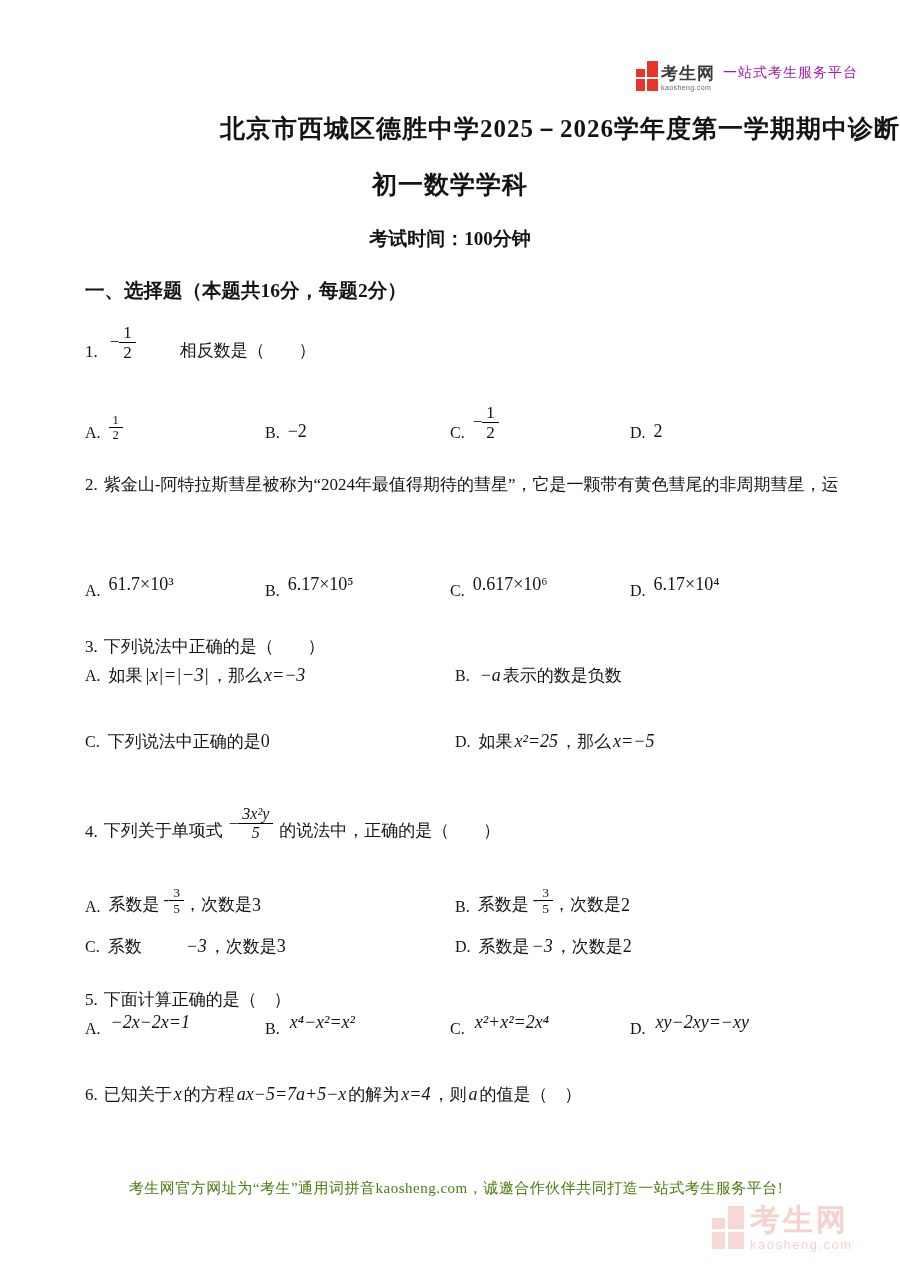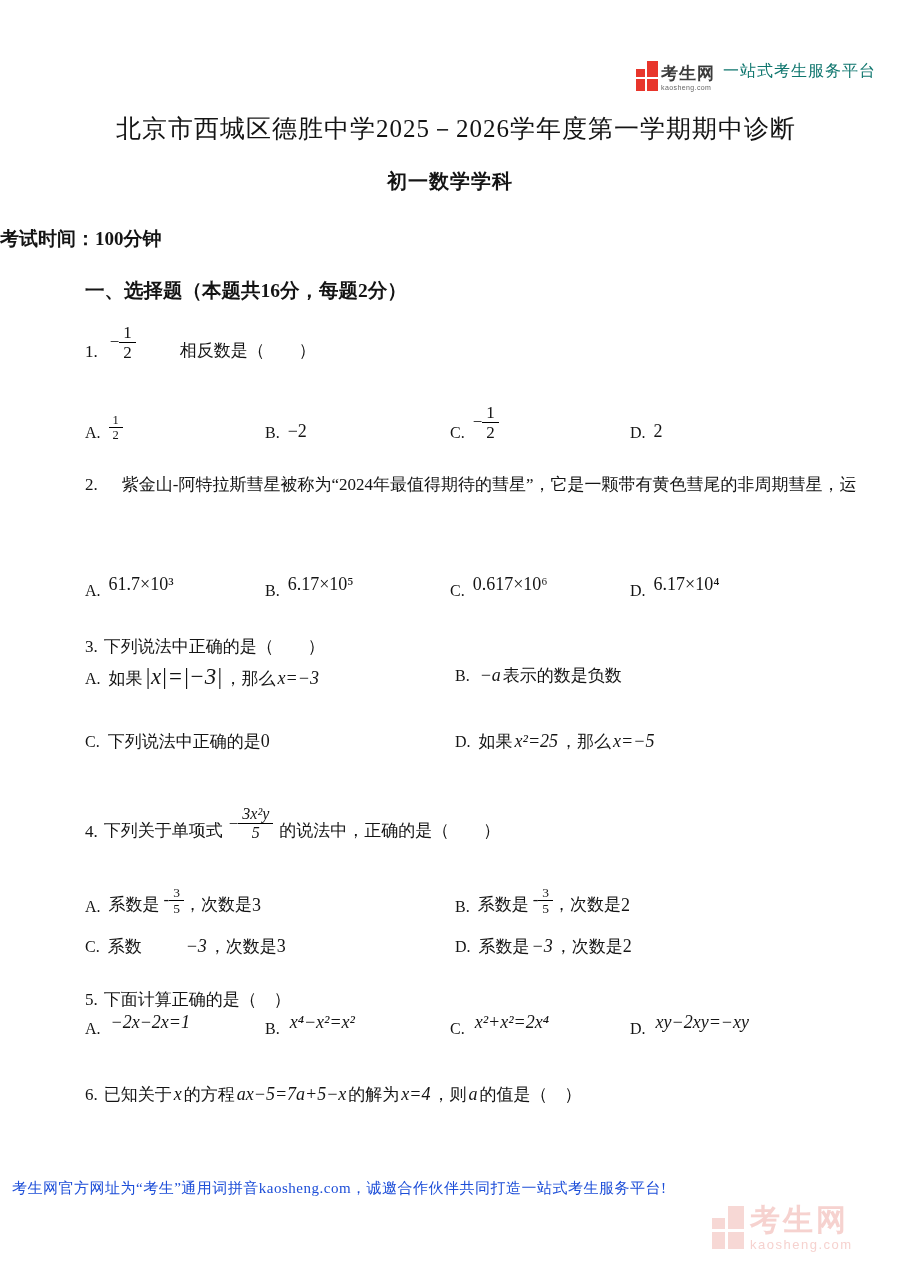--- a/index.html
+++ b/index.html
@@ -13,36 +13,36 @@
   .logo { left:636px; top:60px; display:flex; align-items:flex-end; font-family:"Liberation Sans","DejaVu Sans",sans-serif; }
   .licon { position:relative; width:22px; height:31px; flex:0 0 auto; }
   .licon i { position:absolute; background:#e8352b; }
   .licon .b1 { left:0;  top:9px;  width:9px;  height:8px; }
   .licon .b2 { left:0;  top:19px; width:9px;  height:12px; }
   .licon .b3 { left:11px; top:1px;  width:11px; height:16px; }
   .licon .b4 { left:11px; top:19px; width:11px; height:12px; }
   .ltext { margin-left:3px; }
   .lbrand { font-size:17px; font-weight:bold; color:#3b3b3b; letter-spacing:1px; line-height:1; }
   .ldomain { font-size:7px; color:#666; letter-spacing:0.4px; margin-top:2px; line-height:1; }
-  .ltag { margin-left:8px; margin-bottom:12px; font-size:16px; color:#0f766e; letter-spacing:1px; line-height:1; }
-
-  
-  .title1 { left:0; right:0; top:112px; text-align:center; font-size:25px; font-weight:normal; letter-spacing:1px;padding-left:12px; }
-  .title2 { left:0; right:0; top:168px; text-align:center; font-size:20px; font-weight:bold; letter-spacing:1px; }
-  .examtime { left:0; right:0; top:226px; text-align:left; font-size:19px; font-weight:bold; }
+  .ltag { margin-left:8px; margin-bottom:12px; font-size:14px; color:#a21caf; letter-spacing:1px; line-height:1; }
+
+  
+  .title1 { left:0; right:0; top:112px; text-align:right; font-size:25px; font-weight:bold; letter-spacing:1px;padding-left:12px; }
+  .title2 { left:0; right:0; top:168px; text-align:center; font-size:25px; font-weight:bold; letter-spacing:1px; }
+  .examtime { left:0; right:0; top:226px; text-align:center; font-size:19px; font-weight:bold; }
   .secthead { left:85px; top:277px; font-size:19.5px; font-weight:bold; }
 
   
   .cn { font-size:17px; }
   .qnum { font-size:17px; font-family:"Liberation Serif",serif; }
   .olabel { font-size:16px; font-family:"Liberation Serif",serif; }
   .m { font-family:"Liberation Serif",serif; font-style:italic; font-size:18px; padding:0 2px; }
   .mn { font-family:"Liberation Serif",serif; font-style:normal; font-size:18px; }
   .raise { position:relative; top:-6px; }
-  .mtall { font-size:23px; }
+  .mtall { font-size:19px; }
   .rowfe { display:flex; align-items:flex-end; }
   .rowbl { display:flex; align-items:baseline; }
   .grid4 { left:85px; right:40px; display:grid; grid-template-columns:180px 185px 180px 1fr; }
   .grid2 { left:85px; right:40px; display:grid; grid-template-columns:370px 1fr; }
   .cellfe { display:flex; align-items:flex-end; }
   .cellbl { display:flex; align-items:baseline; }
   .gap8 { margin-left:8px; }
   .wgap { display:inline-block; width:42px; }
 
   
@@ -54,21 +54,21 @@
   .f17 { font-size:17px; }
   .f16 { font-size:16px; }
   .f13 { font-size:13.5px; }
   .f12 { font-size:12.5px; }
   .fsign { font-family:"Liberation Serif",serif; font-size:17px; }
   .fracit .fn, .fracit .fd { font-style:italic;text-align:right; }
 
   .qline { line-height:35px; white-space:nowrap; }
 
   
-  .footer { left:0; right:0; top:1179px; font-size:15px; color:#1d4ed8; letter-spacing:0.5px;padding-left:12px; }
+  .footer { left:0; right:0; top:1179px; text-align:center; font-size:15px; color:#4d7c0f; letter-spacing:0.5px;padding-left:12px; }
   .watermark { left:712px; top:1205px; display:flex; align-items:flex-start;
                font-family:"Liberation Sans","DejaVu Sans",sans-serif; }
   .wicon { position:relative; width:32px; height:44px; flex:0 0 auto; }
   .wicon i { position:absolute; background:#f7d8d5; }
   .wicon .b1 { left:0;  top:13px; width:13px; height:11px; }
   .wicon .b2 { left:0;  top:27px; width:13px; height:17px; }
   .wicon .b3 { left:16px; top:1px;  width:16px; height:23px; }
   .wicon .b4 { left:16px; top:27px; width:16px; height:17px; }
   .wtext { margin-left:6px; }
   .wbrand { font-size:30px; font-weight:bold; color:#f6d2cf; letter-spacing:3px; line-height:1; }
@@ -135,21 +135,21 @@
     </div>
     <div class="cellfe">
       <span class="olabel">D.</span>
       <span class="mn gap8">2</span>
     </div>
   </div>
 
   <div class="abs" style="left:85px; top:467px; right:40px;">
     <div class="qline">
       <span class="qnum">2.</span>
-      <span class="cn" style="margin-left:20px;">紫金山-阿特拉斯彗星被称为“2024年最值得期待的彗星”，它是一颗带有黄色彗尾的非周期彗星，运</span>
+      <span class="cn" style="margin-left:2px;">紫金山-阿特拉斯彗星被称为“2024年最值得期待的彗星”，它是一颗带有黄色彗尾的非周期彗星，运</span>
     </div>
   </div>
 
   <div class="abs grid4" style="top:580px; height:40px;">
     <div class="cellbl">
       <span class="olabel">A.</span>
       <span class="mn gap8 raise">61.7×10³</span>
     </div>
     <div class="cellbl">
       <span class="olabel">B.</span>

